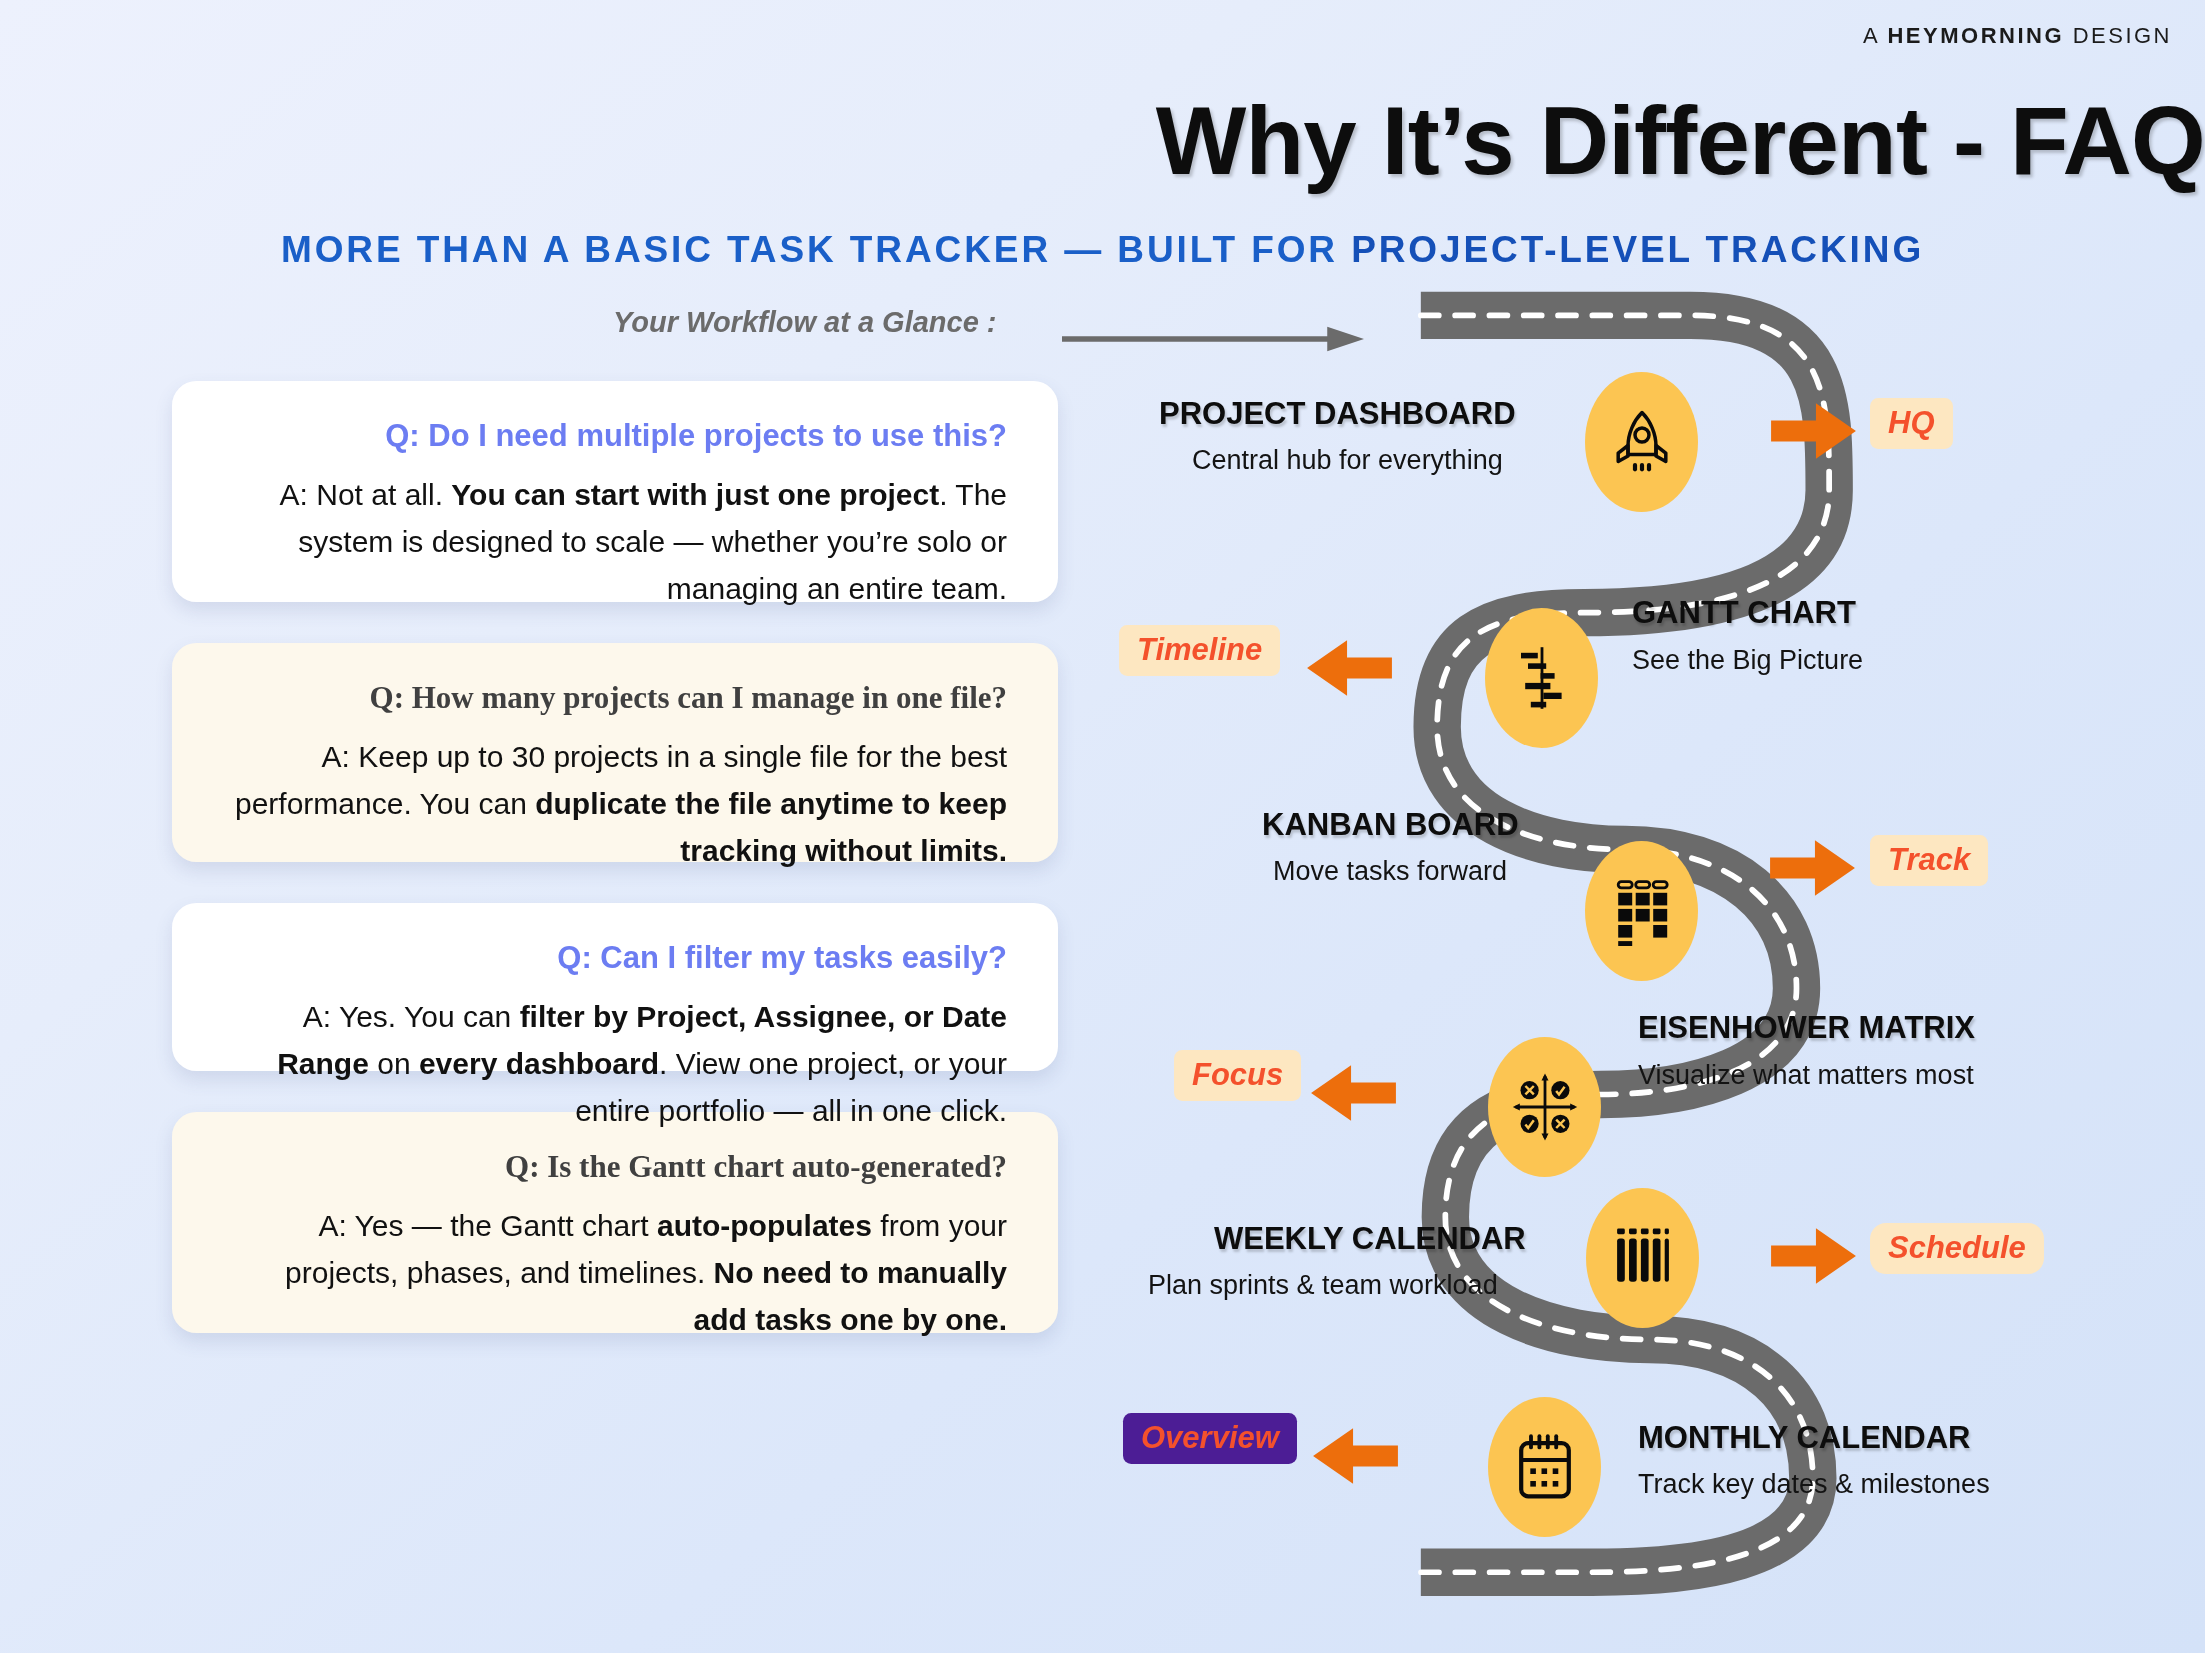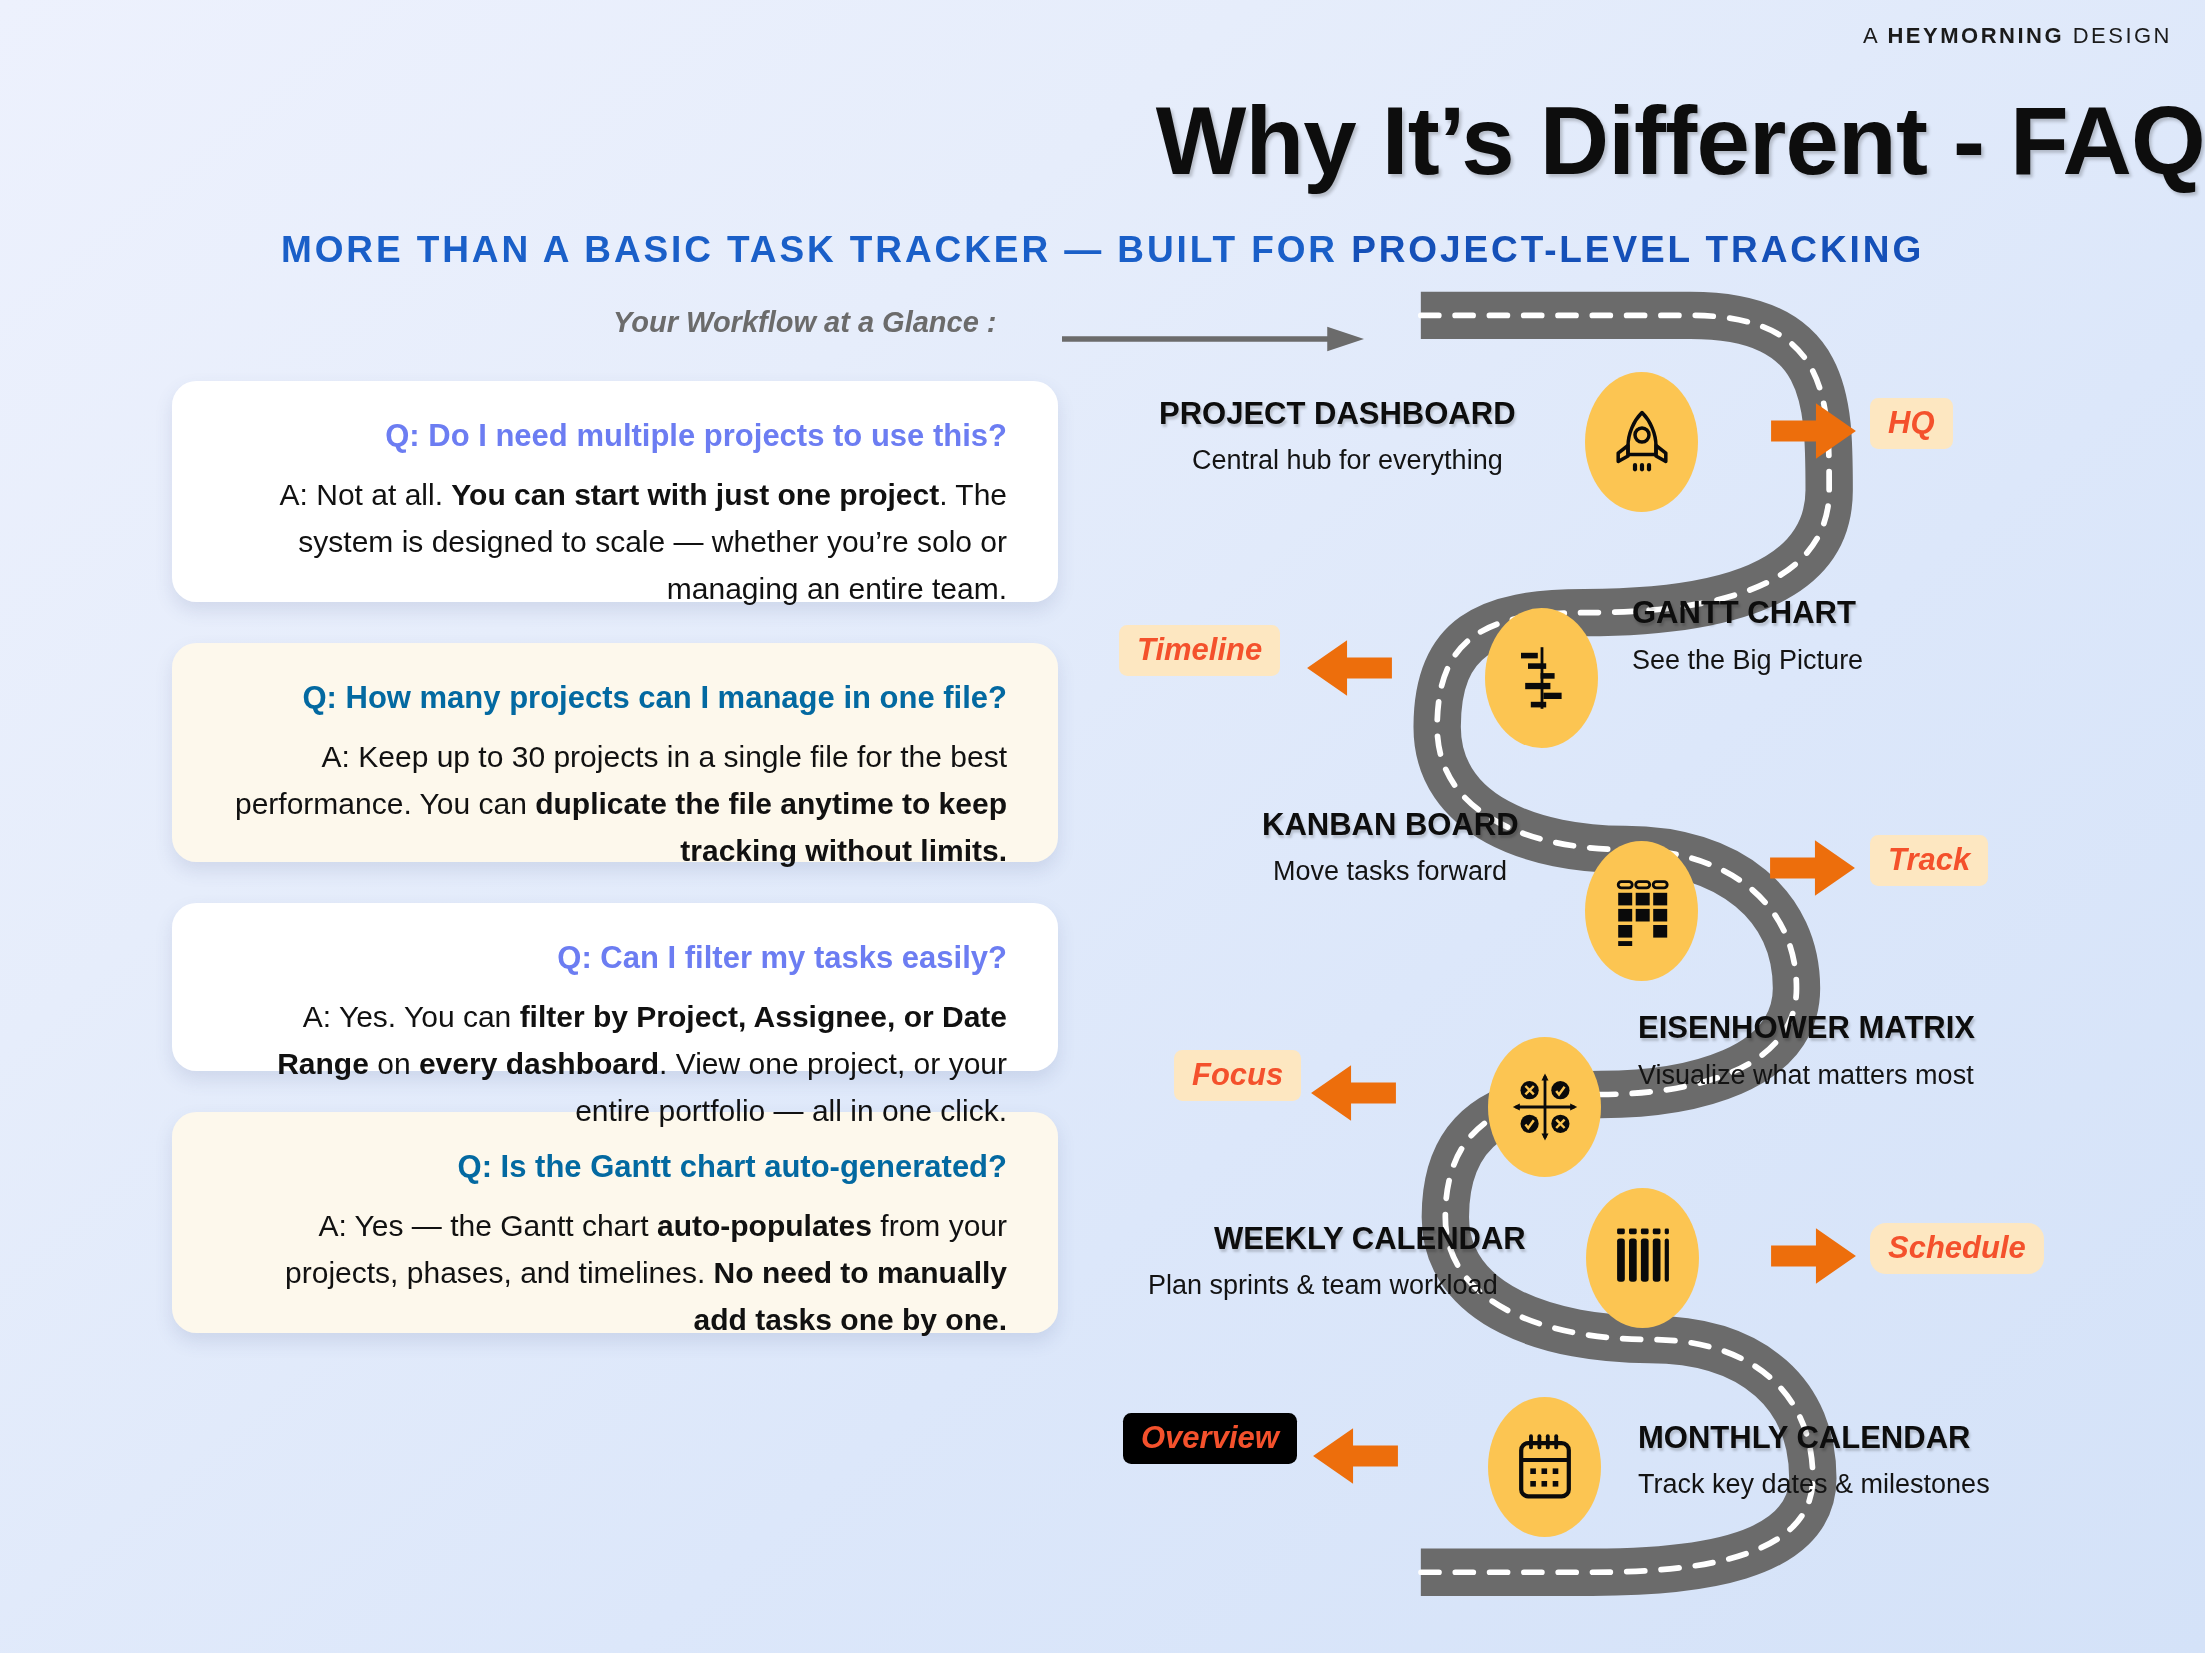--- a/index.html
+++ b/index.html
@@ -33,21 +33,21 @@
   .cards{ position:absolute; left:172px; top:381px; width:886px; }
   .card{
     border-radius:24.5px; padding:36px 51px 33px 57px; margin-bottom:41px;
     box-shadow:0 8.2px 18px rgba(60,80,130,.13);
     text-align:right;
   }
   .card.white{ background:#ffffff; }
   .card.cream{ background:#fdf8ec; }
   .q{ font-size:31px; font-weight:800; margin-bottom:18px; line-height:1.2;}
   .q.blue{ color:#6c7df2; }
-  .q.orange{ color:#0369a1; }
+  .q.orange{ color:#404040;font-family:Liberation Serif, serif; }
   .a{ font-size:30px; line-height:1.56; color:#111; }
   .a b{ font-weight:800; }
   .c1{ height:221px; }
   .c2{ height:219px; }
   .c3{ height:168px; }
   .c4{ height:221px; }
 
   
   .wf-label{
     position:absolute; left:613px; top:306px;
@@ -257,15 +257,15 @@
          <rect x="29" y="70" width="8" height="8" fill="#0a0a0a"></rect>
          <rect x="45" y="70" width="8" height="8" fill="#0a0a0a"></rect>
          <rect x="61" y="70" width="8" height="8" fill="#0a0a0a"></rect>
       </svg>
     </div>
     <div class="stop-title" style="left: 1638px; top: 1420px;">MONTHLY CALENDAR</div>
     <div class="stop-sub" style="left: 1638px; top: 1469px;">Track key dates &amp; milestones</div>
     <svg viewBox="0 0 104 76" class="arrow" style="position: absolute; left: 1313px; top: 1425px;">
       <polygon points="104,25 49,25 49,4 0,38 49,72 49,51 104,51" fill="#ed6e0c"></polygon>
     </svg>
-    <div class="badge" style="left: 1123px; top: 1413px; background: #000000; color: rgb(244, 81, 44);">Overview</div>
+    <div class="badge" style="left: 1123px; top: 1413px; background: #4c1d95; color: rgb(244, 81, 44);">Overview</div>
   </div>
 
 
 </body></html>

